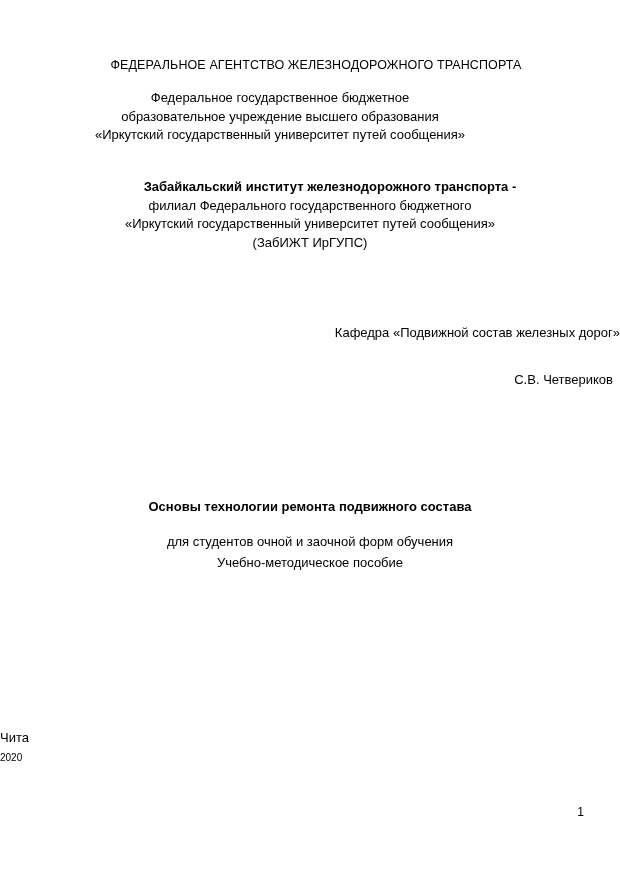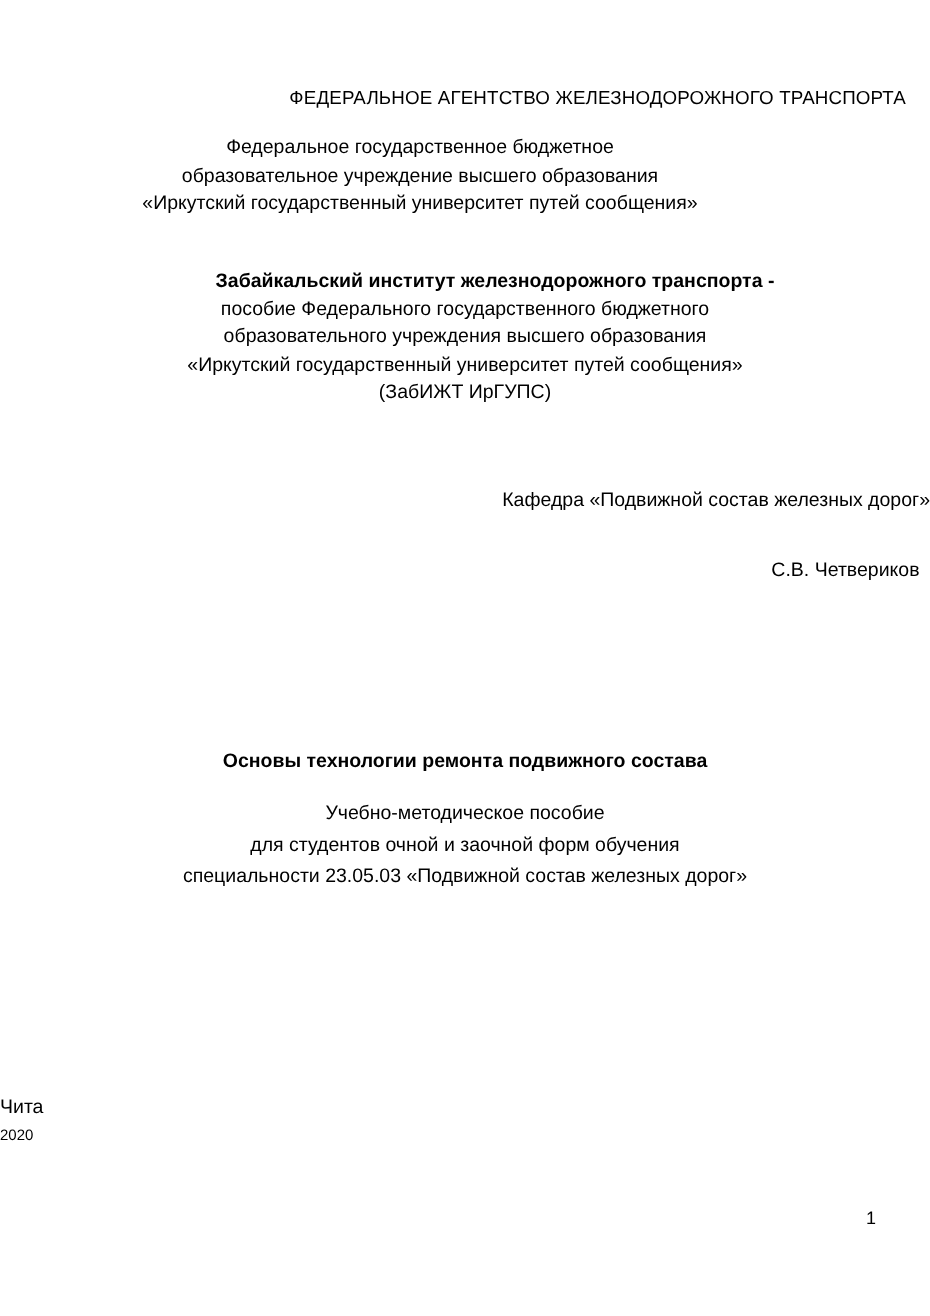--- a/index.html
+++ b/index.html
@@ -18,23 +18,23 @@
   .page {
     position: relative;
     width: 620px;
     height: 877px;
     box-sizing: border-box;
     padding: 0;
   }
   .agency {
     position: absolute;
     top: 58px;
-    left: 4px;
+    left: 16px;
     width: 600px;
-    text-align: right;
+    text-align: center;
     font-size: 12.5px;
     letter-spacing: 0.1px;
     white-space: nowrap;
   }
   .block-founder {
     position: absolute;
     top: 89px;
     left: 0;
     width: 560px;
     text-align: center;
@@ -123,36 +123,34 @@
   <div class="agency">ФЕДЕРАЛЬНОЕ АГЕНТСТВО ЖЕЛЕЗНОДОРОЖНОГО ТРАНСПОРТА</div>
 
   <div class="block-founder">
     <span class="line">Федеральное государственное бюджетное</span>
     <span class="line">образовательное учреждение высшего образования</span>
     <span class="line">«Иркутский государственный университет путей сообщения»</span>
   </div>
 
   <div class="block-institute">
     <span class="line bold-line">Забайкальский институт железнодорожного транспорта -</span>
-    <span class="line">пособие Федерального государственного бюджетного</span>
-    <span class="line">образовательного учреждения высшего образования</span>
+    <span class="line">филиал Федерального государственного бюджетного</span>
     <span class="line">«Иркутский государственный университет путей сообщения»</span>
     <span class="line">(ЗабИЖТ ИрГУПС)</span>
   </div>
 
   <div class="department">Кафедра «Подвижной состав железных дорог»</div>
 
   <div class="author">С.В. Четвериков</div>
 
   <div class="doc-title">Основы технологии ремонта подвижного состава</div>
 
   <div class="subtitle">
+    <span class="line">для студентов очной и заочной форм обучения</span>
     <span class="line">Учебно-методическое пособие</span>
-    <span class="line">для студентов очной и заочной форм обучения</span>
-    <span class="line">специальности 23.05.03 «Подвижной состав железных дорог»</span>
   </div>
 
   <div class="city">Чита</div>
   <div class="year">2020</div>
 
   <div class="page-number">1</div>
 
 </div>
 
 </body></html>

